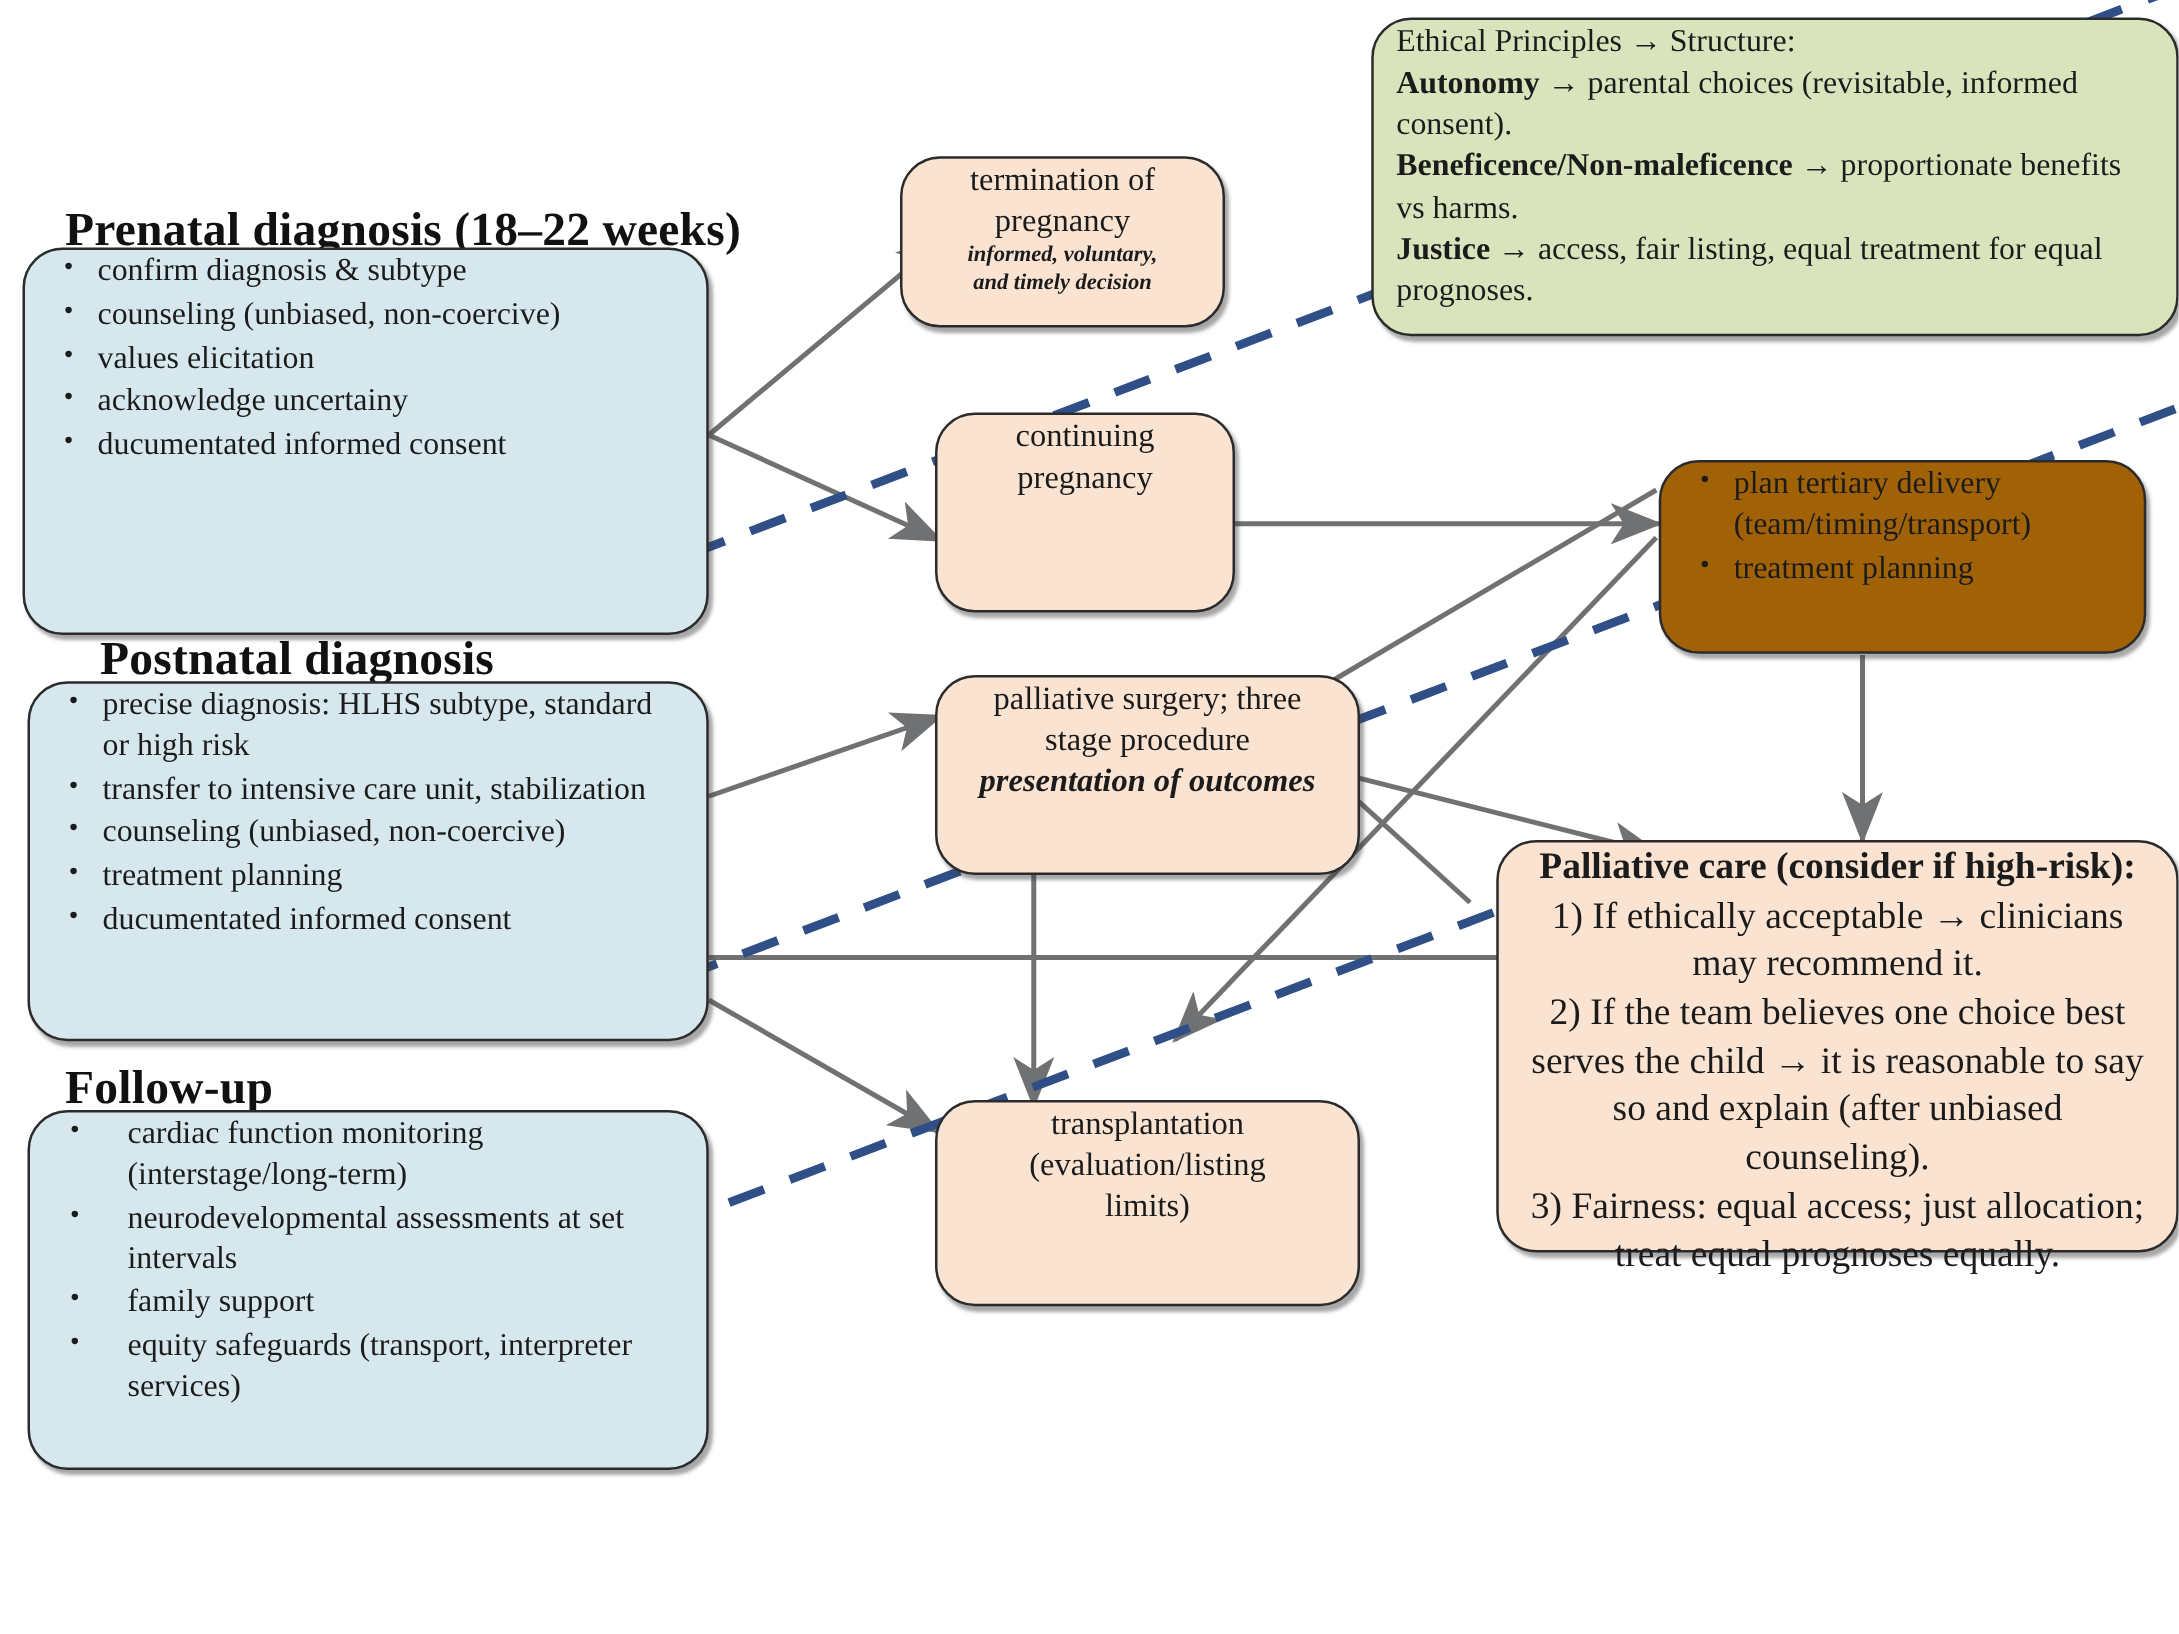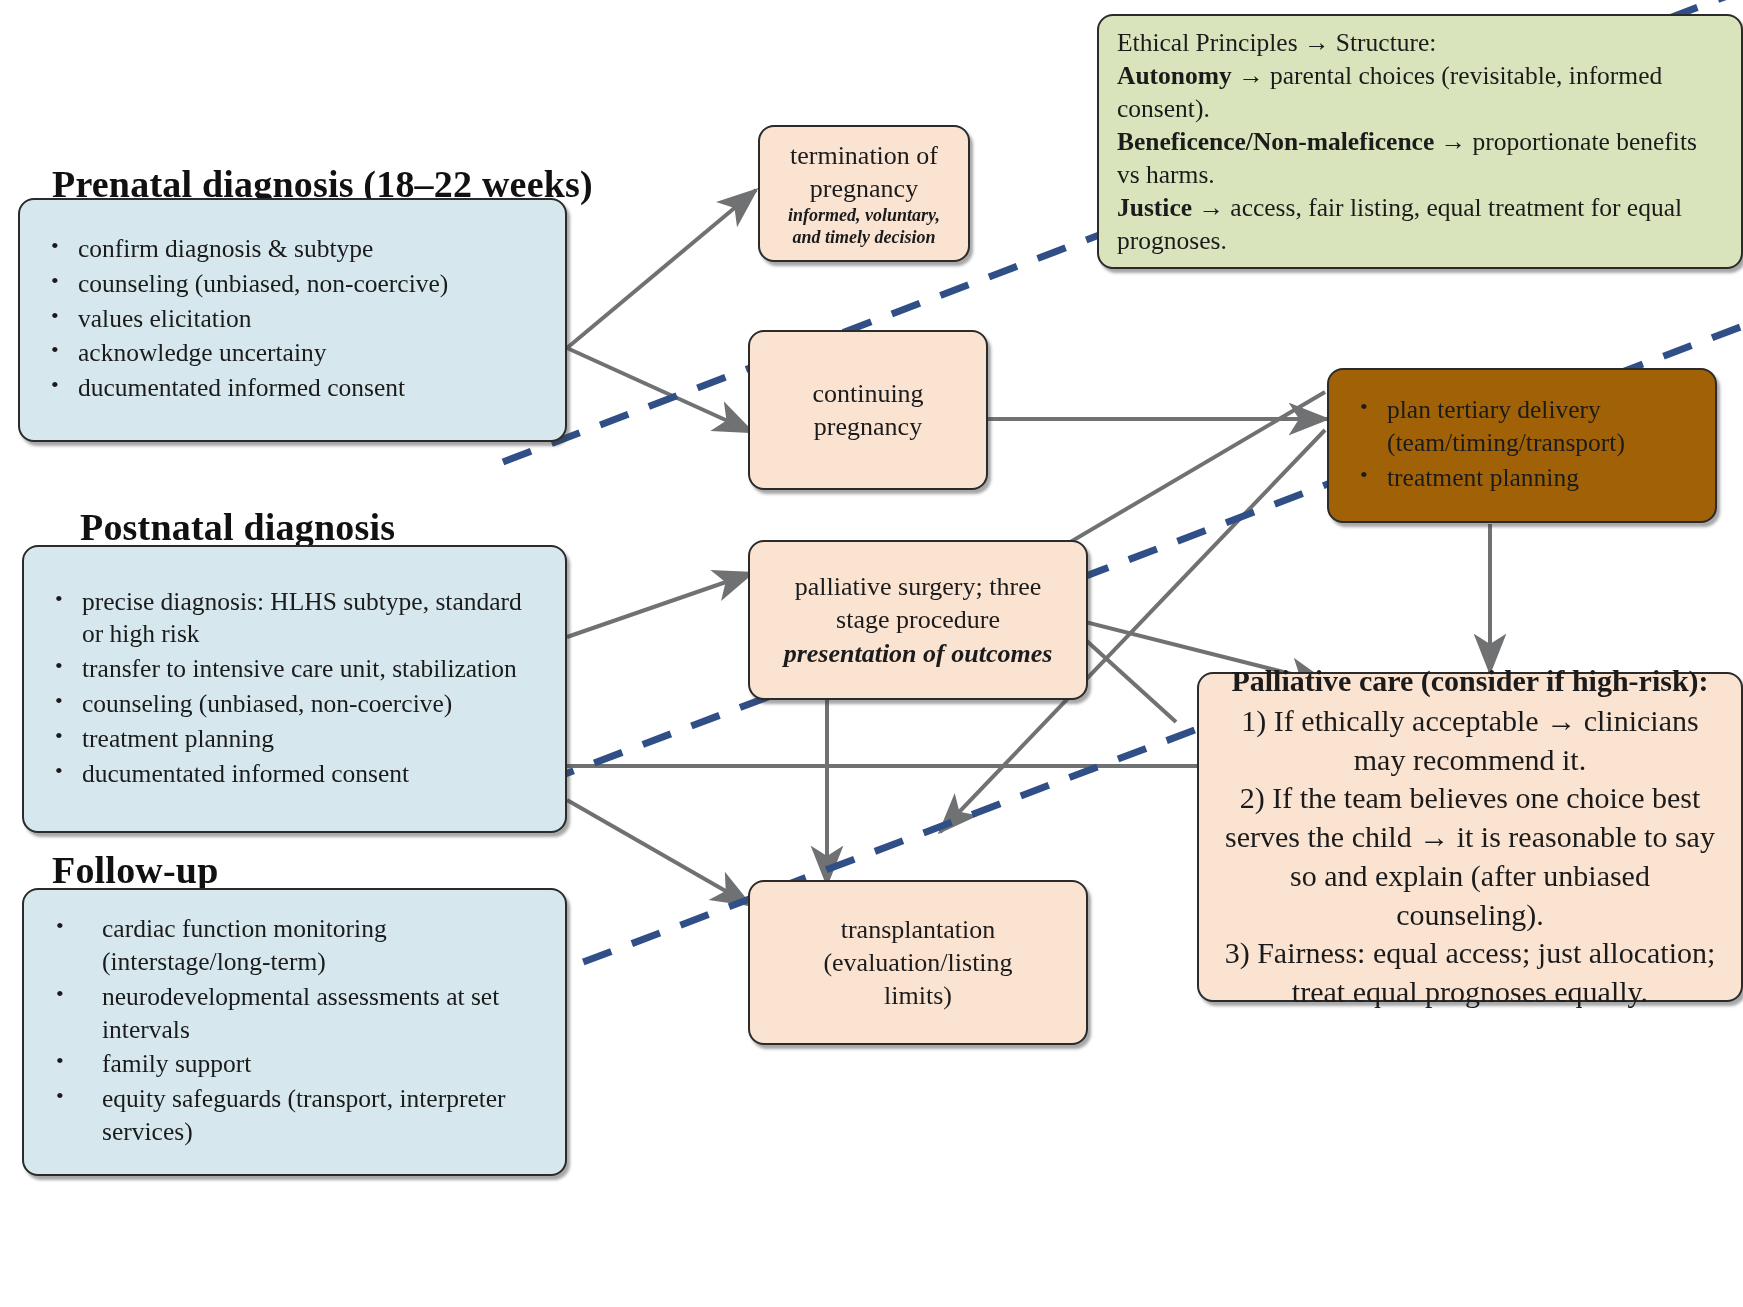--- a/index.html
+++ b/index.html
@@ -23,25 +23,24 @@
     left: 0;
     top: 0;
     width: 1743px;
     height: 1307px;
     pointer-events: none;
   }
   .node {
     position: absolute;
     box-sizing: border-box;
     border: 2.5px solid #2b2b2b;
-    border-radius: 16px;
+    border-radius: 32px;
     box-shadow: 3px 4px 3px rgba(60,60,60,0.45);
     display: flex;
     flex-direction: column;
-    justify-content: center;
   }
   .node.blue   { background: #d6e8ee; }
   .node.peach  { background: #fbe3d2; }
   .node.green  { background: #d9e4bd; }
   .node.white  { background: #a16207; }
 
   .section-title {
     position: absolute;
     font-weight: bold;
     font-size: 38px;
@@ -155,21 +154,21 @@
       <path d="M503,462 L1743,-10"></path>
       <path d="M497,800 L1743,326"></path>
       <path d="M486,999 L1300,690"></path>
     </g>
   </svg>
 
   <div class="section-title" style="left:52px; top:162px;">Prenatal diagnosis (18–22 weeks)</div>
   <div class="section-title" style="left:52px; top:505px;margin-left:28px;">Postnatal diagnosis</div>
   <div class="section-title" style="left:52px; top:848px;">Follow-up</div>
 
-  <div class="node blue" style="left:18px; top:198px; width:549px; height:244px;">
+  <div class="node blue" style="left:18px; top:198px; width:549px; height:310px;">
     <ul class="bullets">
       <li>confirm diagnosis &amp; subtype</li>
       <li>counseling (unbiased, non-coercive)</li>
       <li>values elicitation</li>
       <li>acknowledge uncertainy</li>
       <li>ducumentated informed consent</li>
     </ul>
   </div>
 
   <div class="node blue" style="left:22px; top:545px; width:545px; height:288px;">
@@ -184,21 +183,21 @@
 
   <div class="node blue" style="left:22px; top:888px; width:545px; height:288px;">
     <ul class="bullets wide-gap">
       <li>cardiac function monitoring (interstage/long-term)</li>
       <li>neurodevelopmental assessments at set intervals</li>
       <li>family support</li>
       <li>equity safeguards (transport, interpreter services)</li>
     </ul>
   </div>
 
-  <div class="node peach" style="left:758px; top:125px; width:212px; height:137px;">
+  <div class="node peach" style="left:720px; top:125px; width:260px; height:137px;">
     <div class="centered">
       <span>termination of</span><br>
       <span>pregnancy</span>
       <span class="ital small">informed, voluntary,</span>
       <span class="ital small">and timely decision</span>
     </div>
   </div>
 
   <div class="node peach" style="left:748px; top:330px; width:240px; height:160px;">
     <div class="centered">continuing pregnancy</div>

